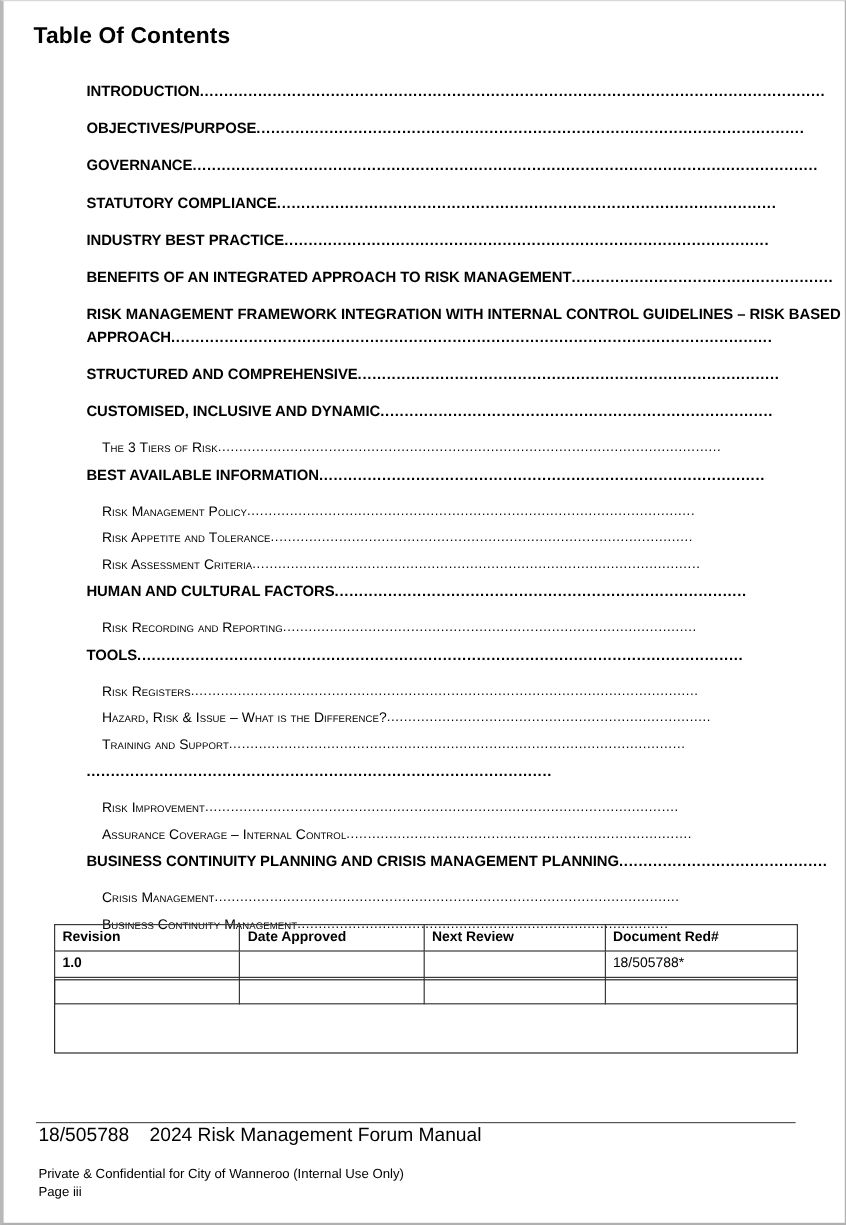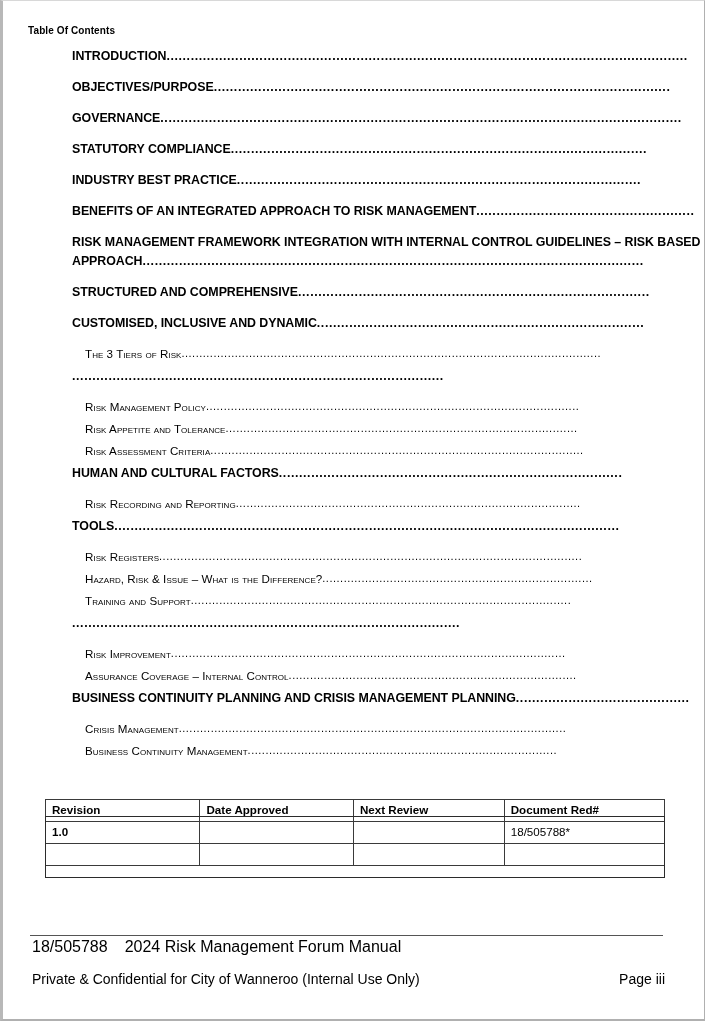--- a/index.html
+++ b/index.html
@@ -25,24 +25,24 @@
   }
 
   
   .toc {
     position: absolute;
     left: 25px;
     top: 22px;
     width: 657px;
   }
   .toc-title {
-    font-size: 10px;
+    font-size: 19px;
     font-weight: bold;
     letter-spacing: 0.1px;
-    margin-bottom: 8px;
+    margin-bottom: 28px;
     line-height: 16px;
   }
 
   .toc-entry {
     display: flex;
     align-items: flex-end;
     width: 100%;
     overflow: hidden;
     padding-left: 44px;
   }
@@ -93,21 +93,21 @@
   .lvl2 .pageno {
     font-variant: normal;
     font-size: 11.2px;
     padding-right: 3px;
   }
 
   
   .rev-table {
     position: absolute;
     left: 42px;
-    top: 798px;
+    top: 769px;
     width: 620px;
     border-collapse: collapse;
     font-size: 11.6px;
     padding-left: 36px;
   }
   .rev-table td {
     border: 1px solid #3a3a3a;
     padding: 2px 6px;
     height: 17px;
     vertical-align: top;
@@ -151,23 +151,24 @@
   }
   .footer-docline .docid { display: inline-block; }
   .footer-docline .doctitle { display: inline-block; padding-left: 17px; }
 
   .footer-conf {
     position: absolute;
     left: 29px;
     top: 971px;
     width: 633px;
     display: flex;
-    justify-content: space-between;
-    font-size: 14px;
+    justify-content: flex-end;
+    font-size: 11px;
     line-height: 15px;
+    flex-direction: column;
   }
   .footer-conf .left, .footer-conf .right { white-space: nowrap; }
 </style>
 </head>
 <body>
 
 <div id="page">
 
   <div class="toc">
     <div class="toc-title">Table Of Contents</div>
@@ -219,20 +220,21 @@
           <span class="label">CUSTOMISED, INCLUSIVE AND DYNAMIC</span>
           <span class="leader">.................................................................................</span>
           <span class="pageno">9</span>
         </div>
         <div class="toc-entry lvl2">
           <span class="label">The 3 Tiers of Risk</span>
           <span class="leader"> ......................................................................................................................</span>
           <span class="pageno">9</span>
         </div>
         <div class="toc-entry lvl1">
+          <span class="label">BEST AVAILABLE INFORMATION</span>
           <span class="leader">............................................................................................</span>
           <span class="pageno">12</span>
         </div>
         <div class="toc-entry lvl2">
           <span class="label">Risk Management Policy</span>
           <span class="leader"> .........................................................................................................</span>
           <span class="pageno">12</span>
         </div>
         <div class="toc-entry lvl2">
           <span class="label">Risk Appetite and Tolerance</span>

